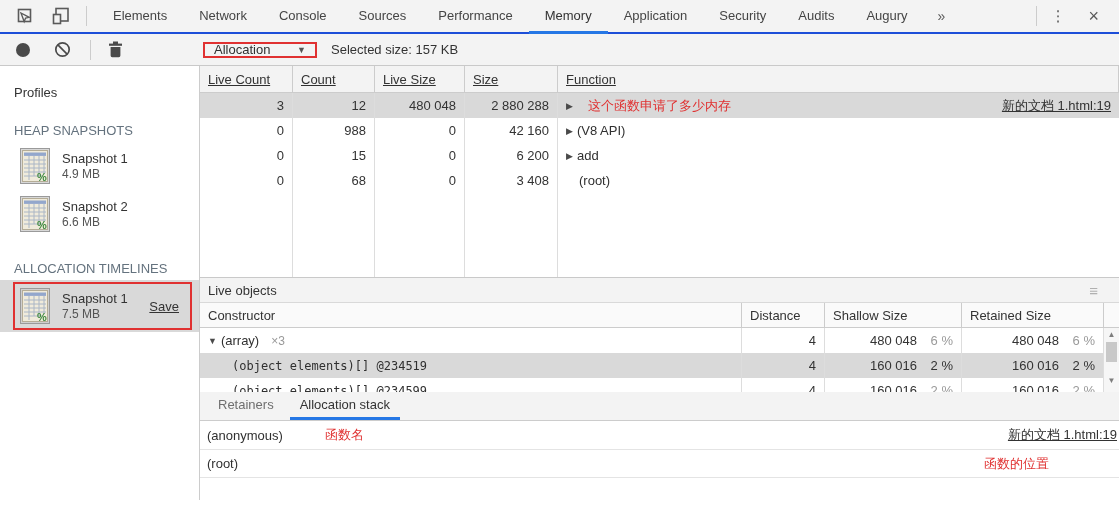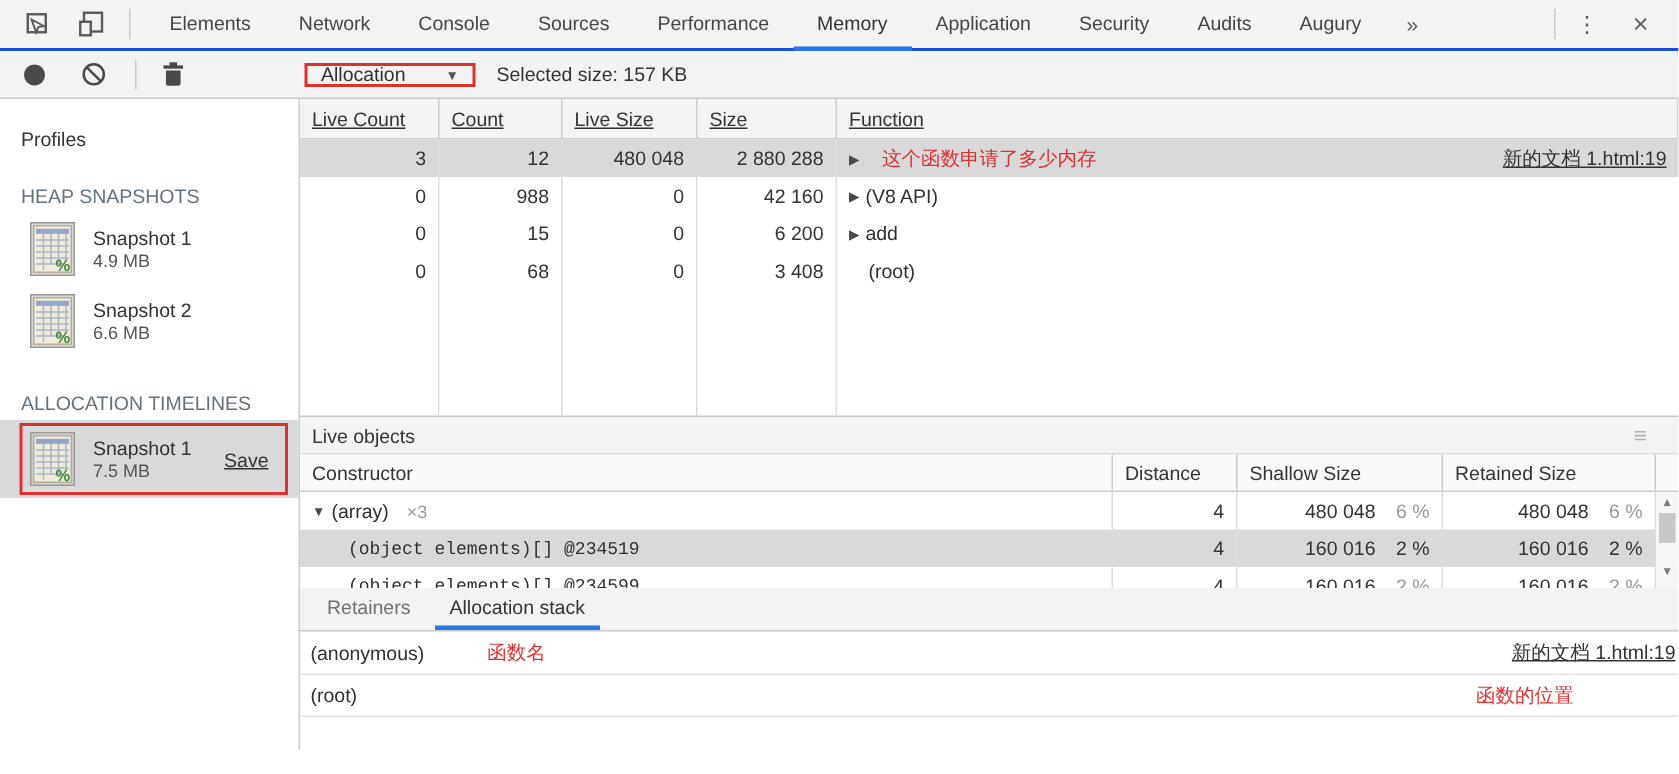--- a/index.html
+++ b/index.html
@@ -92,21 +92,21 @@
   .lorow.head .lc{border-right:1px solid #ccc; color:#333;}
   .lc.last{border-right:none;}
   .lc.num{justify-content:flex-end; color:#333;}
   .sizecell{display:flex; align-items:center; padding:0 8px 0 8px;}
   .sizecell .n{flex:1; text-align:right; color:#333;}
   .sizecell .pct{width:36px; text-align:right; color:#9a9a9a;}
   .lorow.sel{background:#d9d9d9;}
   .lorow.sel .pct{color:#333;}
   .lo-body{height:64px; position:relative; overflow:hidden; flex:none;}
   .mono{font-family:"DejaVu Sans Mono","Liberation Mono",monospace; font-size:12px;}
-  .ctor-ind{padding-left:32px;font-family:Liberation Mono, monospace;}
+  .ctor-ind{padding-left:32px;}
   .badge{color:#999; margin-left:12px; font-size:12px;}
   .lorow.clip{height:14px; overflow:hidden;}
   .lorow.clip .lc{height:25px; align-items:center;}
   
   .sbar{position:absolute; right:0; top:0; width:15px; height:64px; background:#f6f6f6;}
   .sbar .arr{height:12px; display:flex; align-items:center; justify-content:center; font-size:8px; color:#7d7d7d;}
   .sbar .arr.dn{position:absolute; bottom:6px; left:0; right:0;}
   .sbar .thumb{position:absolute; top:14px; left:2px; width:11px; height:20px; background:#c8c8c8;}
   
   .bp-tabbar{

